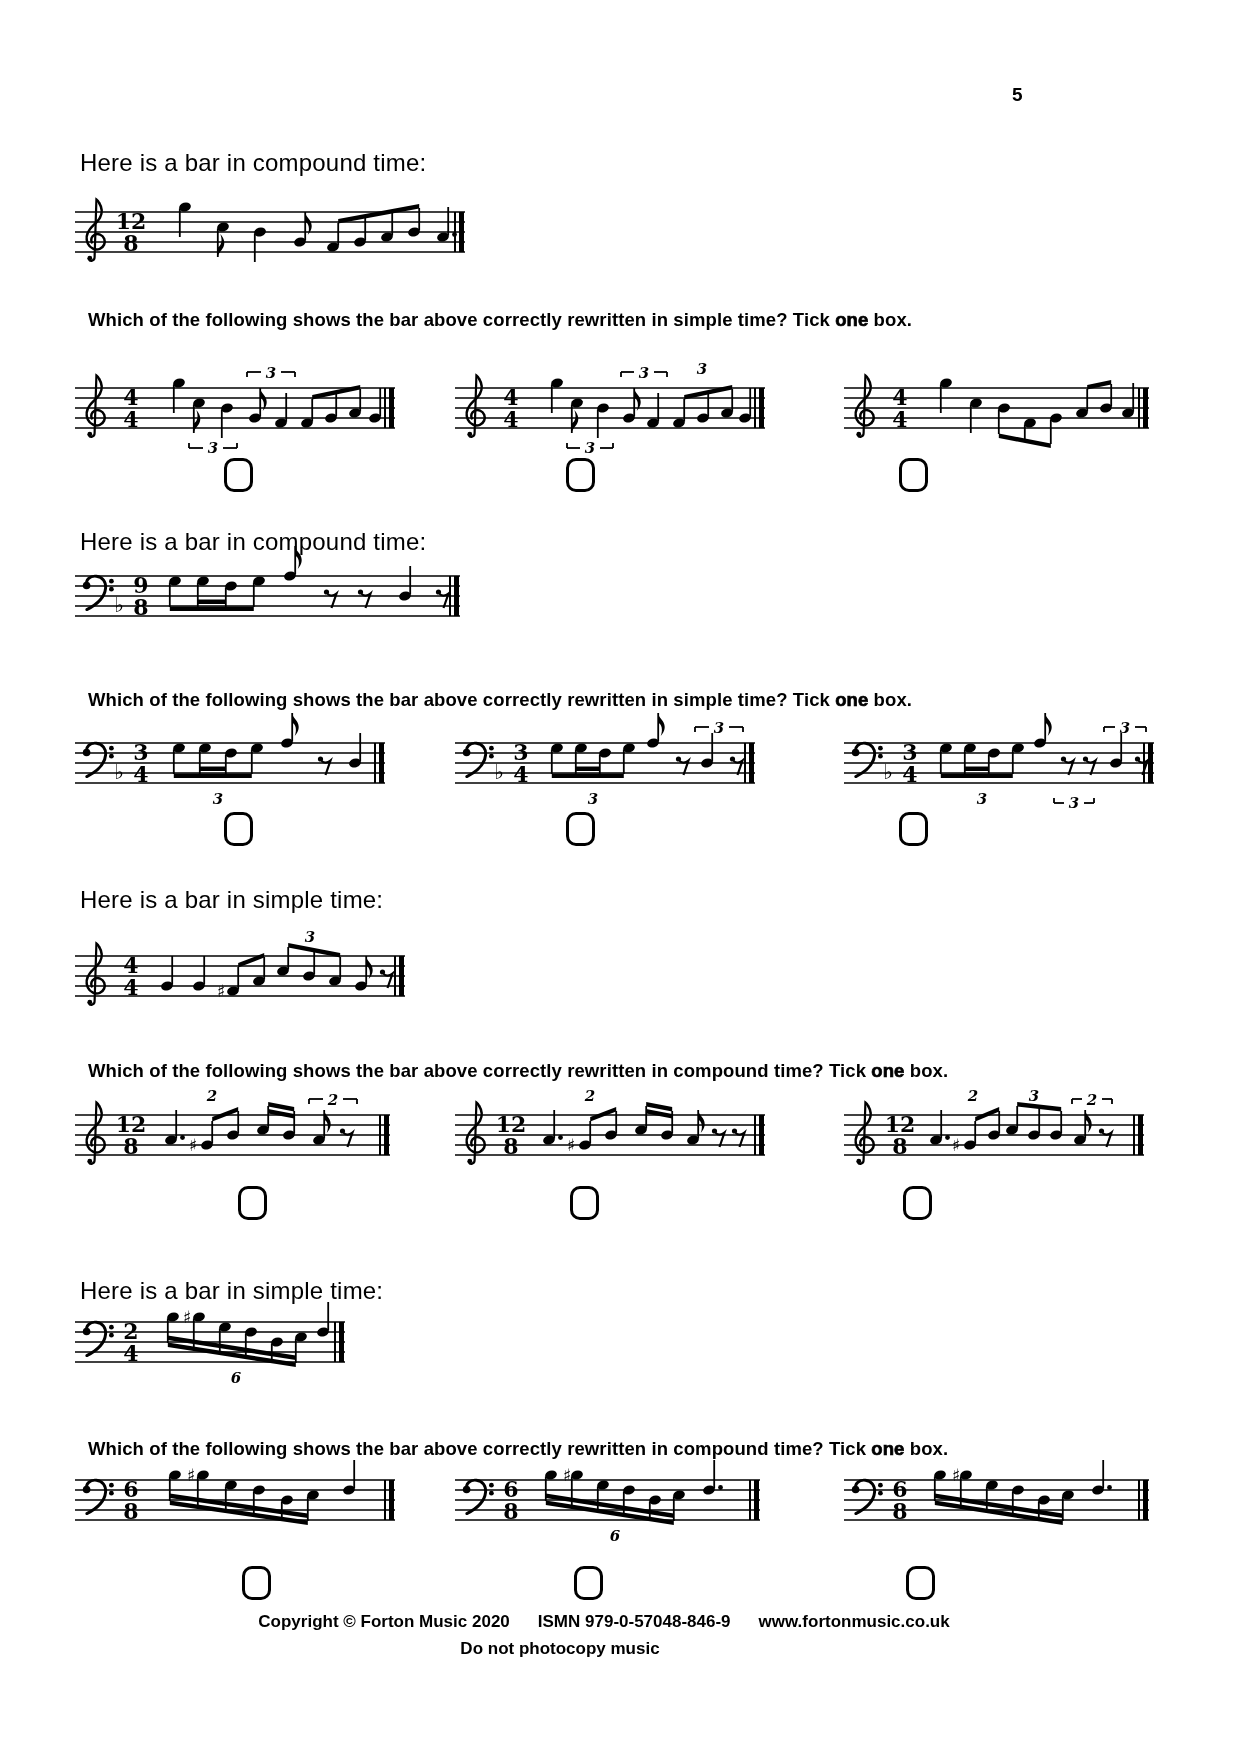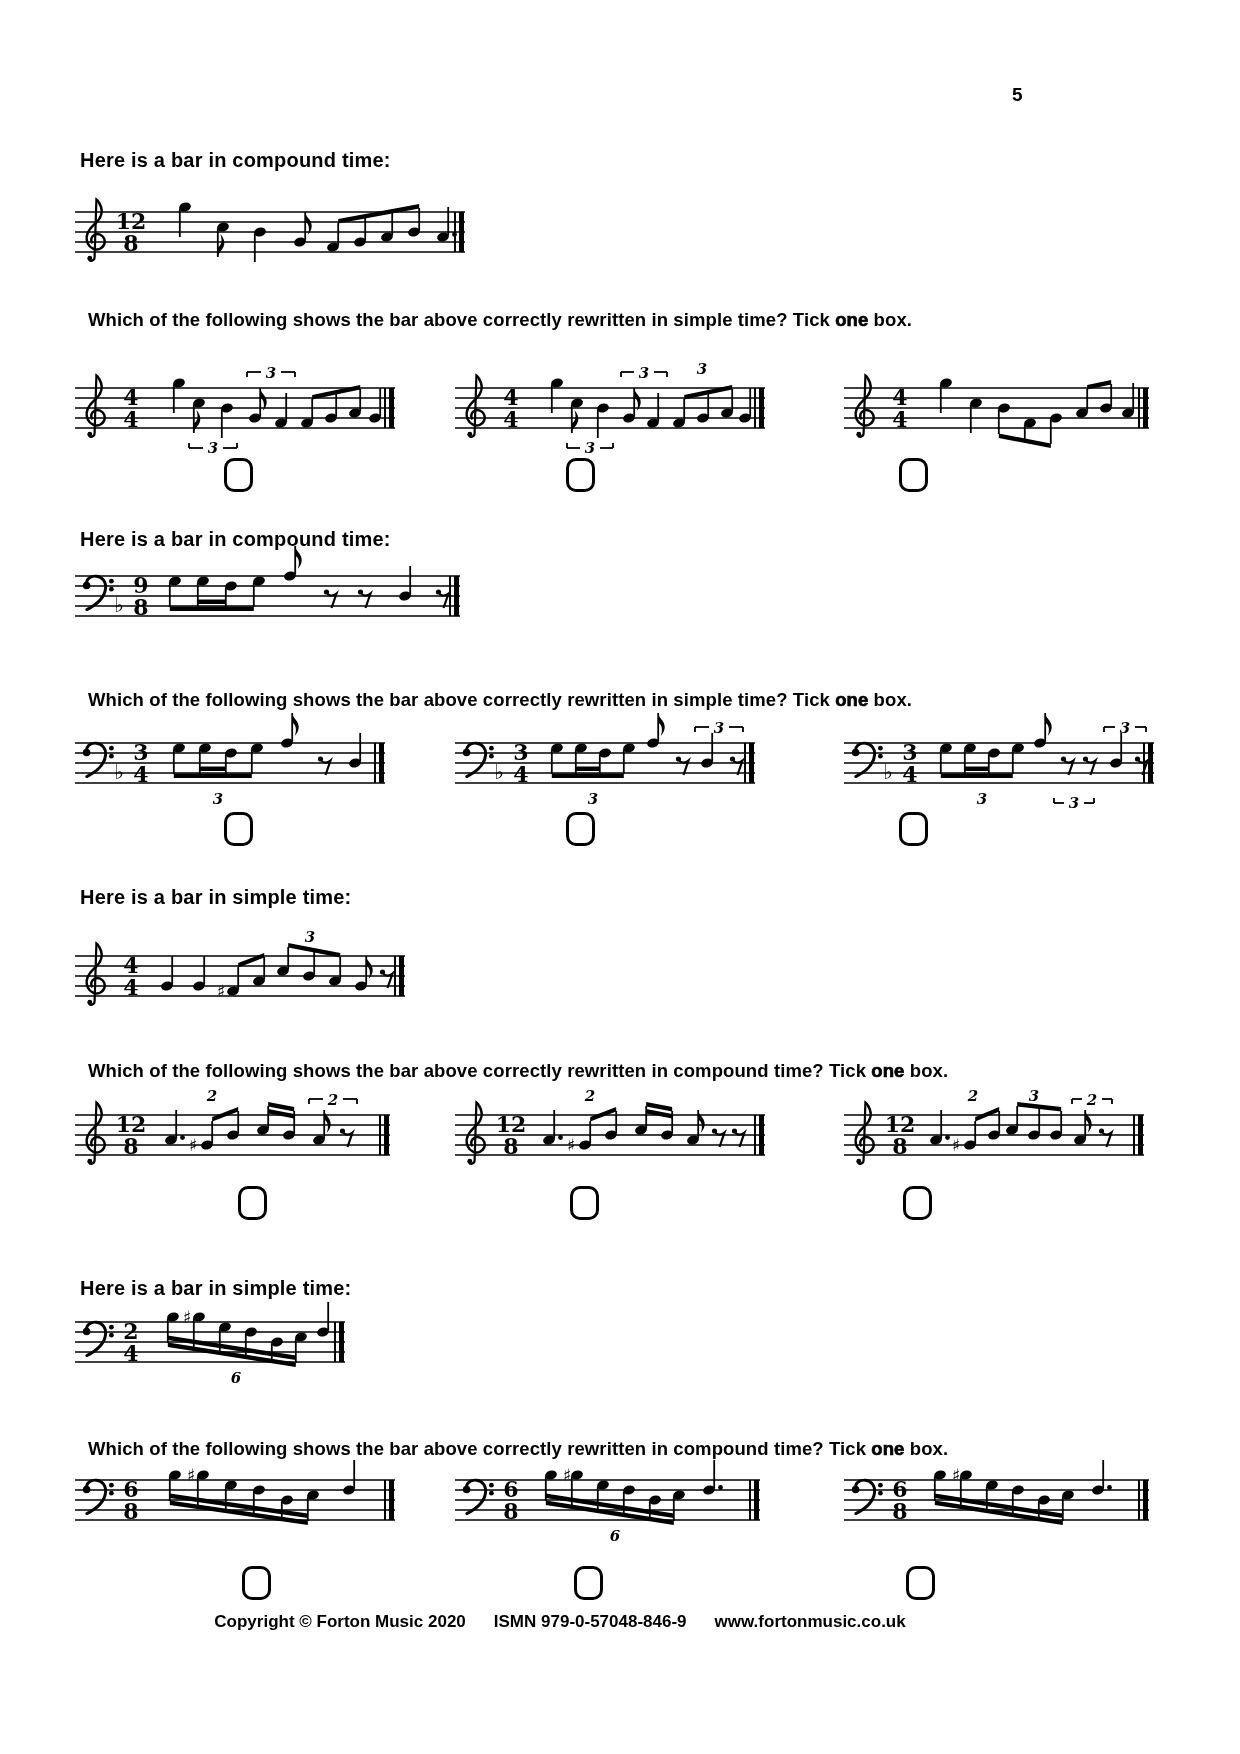--- a/index.html
+++ b/index.html
@@ -2,21 +2,21 @@
 <html><head>
 <meta charset="utf-8">
 <style>
   html,body{margin:0;padding:0;background:#888;}
   .page{
     position:relative;width:1240px;height:1754px;background:#fff;
     font-family:"Liberation Sans",sans-serif;color:#000;overflow:hidden;
     margin:0 auto;
   }
   .pageno{position:absolute;font-size:19px;font-weight:bold;}
-  .heading{position:absolute;font-size:20px;font-weight:bold;letter-spacing:.2px;}
+  .heading{position:absolute;font-size:24px;font-weight:normal;letter-spacing:.2px;}
   .question{position:absolute;font-size:18.5px;font-weight:bold;margin:8px;letter-spacing:.1px;}
   .question .qb{-webkit-text-stroke:.7px #000;}
   .staff{position:absolute;}
   .checkbox{
     position:absolute;width:29px;height:34px;border:3px solid #000;border-radius:10px;
     background:#fff;box-sizing:border-box;
   }
   .footer{position:absolute;left:0;width:1120px;text-align:center;font-size:17px;font-weight:bold;}
   .footer span{margin:0 14px;}
   svg text{fill:#000;}
@@ -640,16 +640,19 @@
         <polygon fill="#000" points="90.8,52 218.8,72 218.8,67.5 90.8,47.5"></polygon>
         <ellipse cx="254" cy="44" rx="6" ry="4.4" fill="#000" transform="rotate(-18 254 44)"></ellipse>
         <line x1="259.2" y1="42.5" x2="259.2" y2="14" stroke="#000" stroke-width="1.8"></line>
         <circle cx="265.5" cy="41.5" r="2.4" fill="#000"></circle>
       </svg>
     <div class="checkbox" style="left:242px;top:1566px;"></div>
     <div class="checkbox" style="left:574px;top:1566px;"></div>
     <div class="checkbox" style="left:906px;top:1566px;"></div>
   </section>
 
-  <div class="footer" style="top:1612px;">
+  <div class="footer" style="top:1612px;padding-left:44px;">
     <span>Copyright © Forton Music 2020</span><span>ISMN 979-0-57048-846-9</span><span>www.fortonmusic.co.uk</span>
   </div>
+  <div class="footer" style="top:1639px;">
+    <span>Do not photocopy music</span>
+  </div>
 </div>
 
 </body></html>

